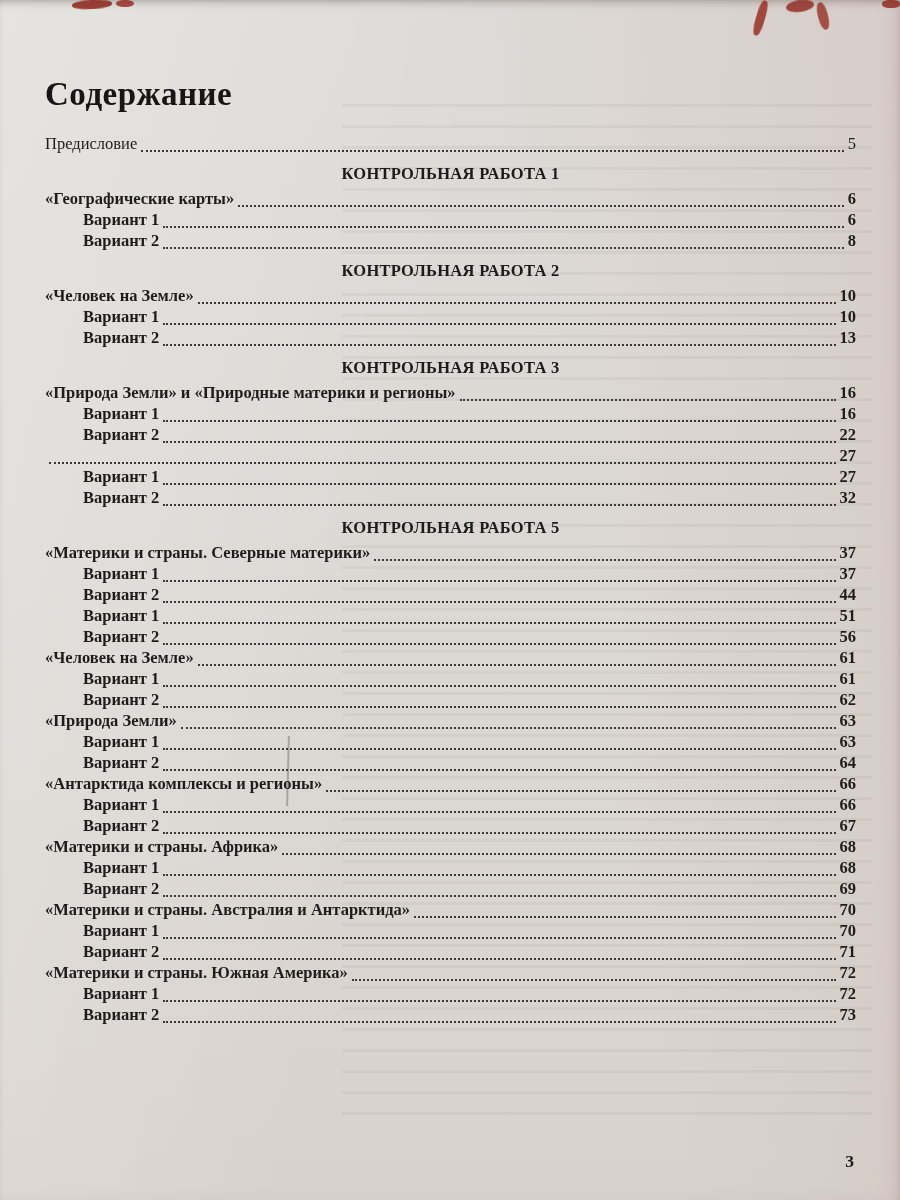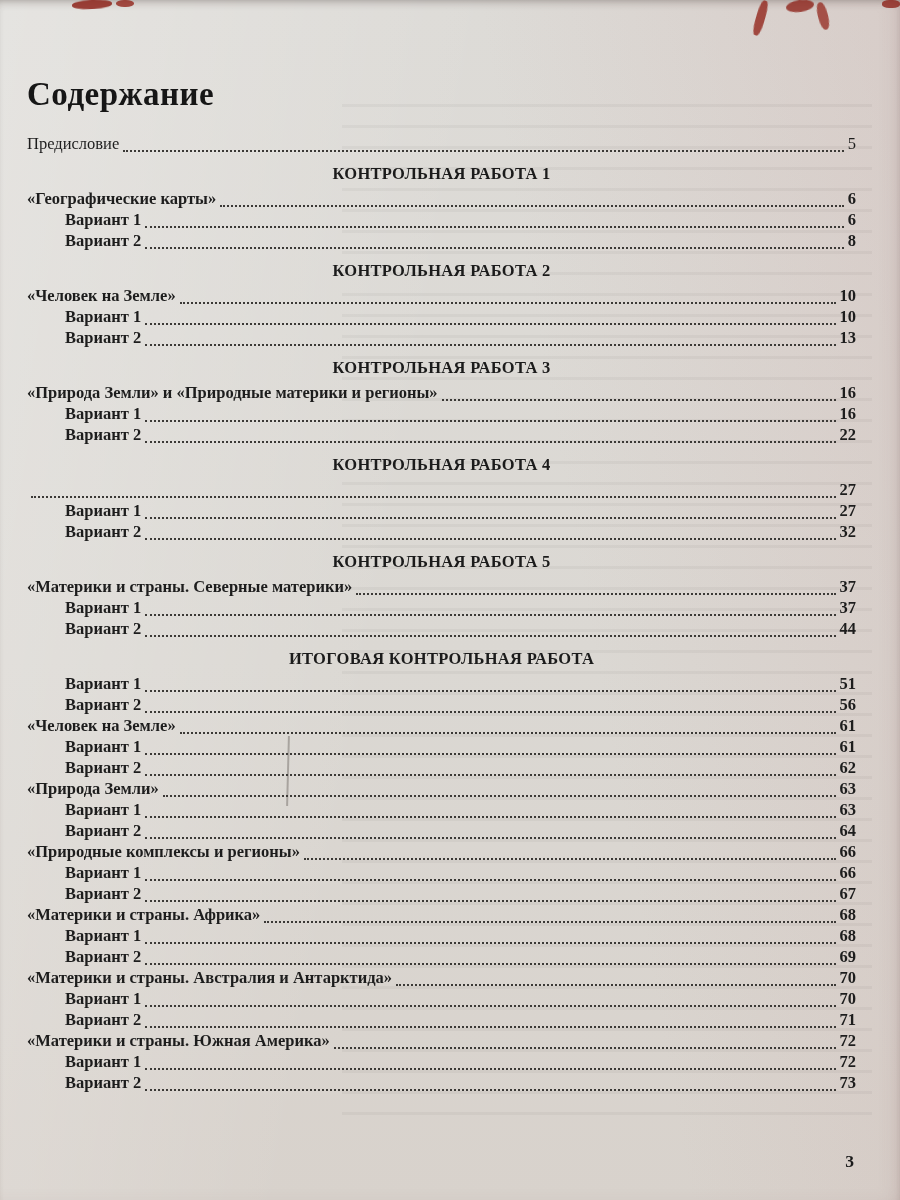--- a/index.html
+++ b/index.html
@@ -21,21 +21,21 @@
     position: absolute; left: 38%; right: 28px; top: 95px; bottom: 70px;
     opacity: 0.09; filter: blur(0.7px); pointer-events: none;
     background: repeating-linear-gradient(
       to bottom,
       transparent 0 9px,
       rgba(70,66,62,0.55) 9px 12px,
       transparent 12px 21px);
   }
   .mark { position: absolute; pointer-events: none; filter: blur(0.4px); }
 
-  .content { position: absolute; left: 27px; right: 44px; top: 0; }
+  .content { position: absolute; left: 45px; right: 44px; top: 0; }
   .title {
     padding-top: 76px; margin: 0 0 20px 0;
     font-size: 33px; font-weight: 700; color: #161616; letter-spacing: 0.5px;
   }
   .toc-heading {
     text-align: center; font-weight: 700; font-size: 16.5px; color: #1b1b1b;
     margin: 9px 0 4px 0; line-height: 21px; letter-spacing: 0.3px;
   }
   .toc-row {
     display: flex; align-items: flex-end;
@@ -118,21 +118,20 @@
         <div class="toc-row indent-1 bold">
           <span class="toc-label">Вариант 1</span>
           <span class="toc-dots"></span>
           <span class="toc-page">16</span>
         </div>
         <div class="toc-row indent-1 bold">
           <span class="toc-label">Вариант 2</span>
           <span class="toc-dots"></span>
           <span class="toc-page">22</span>
         </div>
-        <div class="toc-heading">КОНТРОЛЬНАЯ РАБОТА 4</div>
         <div class="toc-row indent-0 bold">
           <span class="toc-dots"></span>
           <span class="toc-page">27</span>
         </div>
         <div class="toc-row indent-1 bold">
           <span class="toc-label">Вариант 1</span>
           <span class="toc-dots"></span>
           <span class="toc-page">27</span>
         </div>
         <div class="toc-row indent-1 bold">
@@ -149,21 +148,20 @@
         <div class="toc-row indent-1 bold">
           <span class="toc-label">Вариант 1</span>
           <span class="toc-dots"></span>
           <span class="toc-page">37</span>
         </div>
         <div class="toc-row indent-1 bold">
           <span class="toc-label">Вариант 2</span>
           <span class="toc-dots"></span>
           <span class="toc-page">44</span>
         </div>
-        <div class="toc-heading">ИТОГОВАЯ КОНТРОЛЬНАЯ РАБОТА</div>
         <div class="toc-row indent-1 bold">
           <span class="toc-label">Вариант 1</span>
           <span class="toc-dots"></span>
           <span class="toc-page">51</span>
         </div>
         <div class="toc-row indent-1 bold">
           <span class="toc-label">Вариант 2</span>
           <span class="toc-dots"></span>
           <span class="toc-page">56</span>
         </div>
@@ -191,21 +189,21 @@
           <span class="toc-label">Вариант 1</span>
           <span class="toc-dots"></span>
           <span class="toc-page">63</span>
         </div>
         <div class="toc-row indent-1 bold">
           <span class="toc-label">Вариант 2</span>
           <span class="toc-dots"></span>
           <span class="toc-page">64</span>
         </div>
         <div class="toc-row indent-0 bold">
-          <span class="toc-label">«Природные комплексы и регионы»</span>
+          <span class="toc-label">«Антарктида комплексы и регионы»</span>
           <span class="toc-dots"></span>
           <span class="toc-page">66</span>
         </div>
         <div class="toc-row indent-1 bold">
           <span class="toc-label">Вариант 1</span>
           <span class="toc-dots"></span>
           <span class="toc-page">66</span>
         </div>
         <div class="toc-row indent-1 bold">
           <span class="toc-label">Вариант 2</span>

